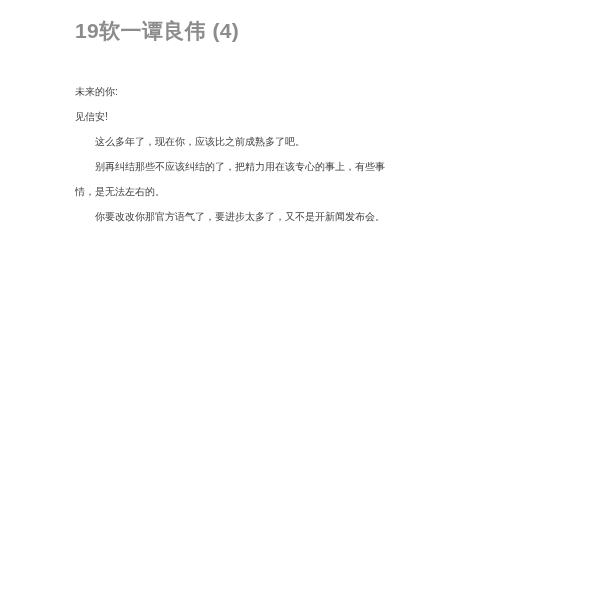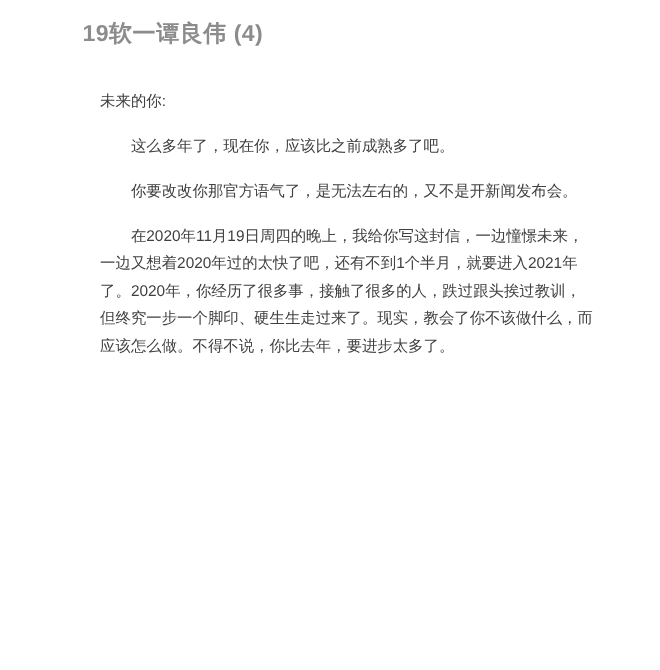--- a/index.html
+++ b/index.html
@@ -16,37 +16,35 @@
   .title {
     margin: 0 0 35px 0;
     font-size: 21px;
     line-height: 27px;
     font-weight: 700;
     letter-spacing: 0.4px;
     color: var(--title, #8c8c8c);
   }
   .letter-body { width: 500px; }
   .para {
-    margin: 16px;
-    font-size: 14px;
+    margin: 0;
+    font-size: 10px;
     line-height: 25px;
     color: var(--body, #404040);
     white-space: pre;      
   }
   .para.ind { text-indent: 2em; }
 </style>
 </head>
 <body>
 
 <div class="page">
   <h1 class="title">19软一谭良伟 (4)</h1>
 
   <div class="letter-body">
     <p class="para">未来的你:</p>
+    <p class="para">见信安!</p>
     <p class="para ind">这么多年了，现在你，应该比之前成熟多了吧。</p>
-    <p class="para ind">你要改改你那官方语气了，是无法左右的，又不是开新闻发布会。</p>
-    <p class="para ind">在2020年11月19日周四的晚上，我给你写这封信，一边憧憬未来，
-一边又想着2020年过的太快了吧，还有不到1个半月，就要进入2021年
-了。2020年，你经历了很多事，接触了很多的人，跌过跟头挨过教训，
-但终究一步一个脚印、硬生生走过来了。现实，教会了你不该做什么，而
-应该怎么做。不得不说，你比去年，要进步太多了。</p>
+    <p class="para ind">别再纠结那些不应该纠结的了，把精力用在该专心的事上，有些事
+情，是无法左右的。</p>
+    <p class="para ind">你要改改你那官方语气了，要进步太多了，又不是开新闻发布会。</p>
   </div>
 </div>
 
 </body></html>

